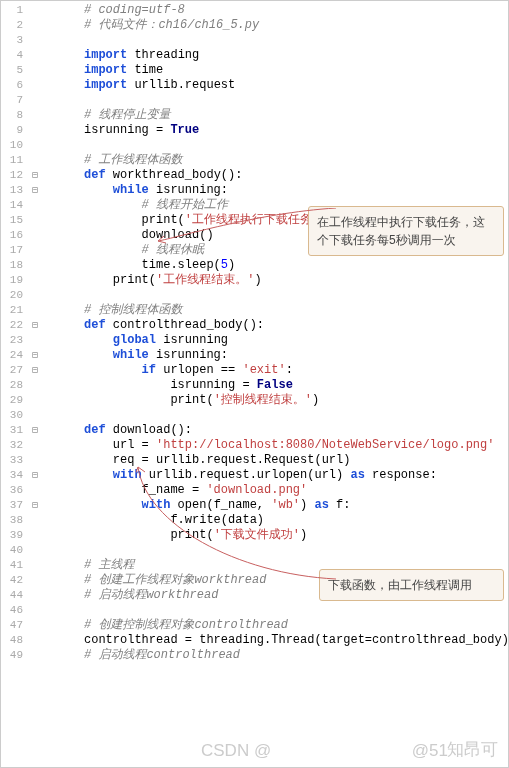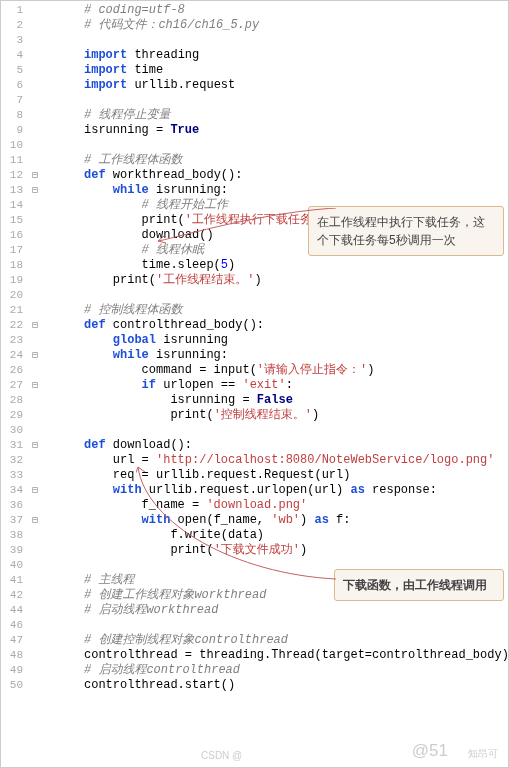--- a/index.html
+++ b/index.html
@@ -58,33 +58,32 @@
     }
     .callout.a {
       right: 4px;
       top: 170px;
       width: 196px;
       margin-top: 35px;
     }
     .callout.b {
       right: 4px;
       top: 568px;
-      width: 170px;
-      font-weight: bold;
+      width: 185px;
     }
     .arrow {
       position: absolute;
       pointer-events: none;
     }
     .watermark {
       position: absolute;
       bottom: 6px;
       color: #ccc;
       font-family: sans-serif;
-      font-size: 10px;
+      font-size: 17px;
     }
     .wm-center { left: 200px; }
     .wm-right { right: 10px; }
     .wm-right2 { right: 60px; font-size:17px;}
   </style>
 </head>
 <body>
 
 <div class="editor">
   <div class="line"><span class="lineno">1</span><span class="fold"></span><span class="code c-comment"># coding=utf-8</span></div>
@@ -104,42 +103,40 @@
   <div class="line"><span class="lineno">15</span><span class="fold"></span><span class="code"><span>        print(</span><span class="c-str">'工作线程执行下载任务...'</span><span>)</span></span></div>
   <div class="line"><span class="lineno">16</span><span class="fold"></span><span class="code">        download()</span></div>
   <div class="line"><span class="lineno">17</span><span class="fold"></span><span class="code c-comment">        # 线程休眠</span></div>
   <div class="line"><span class="lineno">18</span><span class="fold"></span><span class="code"><span>        time.sleep(</span><span class="c-num">5</span><span>)</span></span></div>
   <div class="line"><span class="lineno">19</span><span class="fold"></span><span class="code"><span>    print(</span><span class="c-str">'工作线程结束。'</span><span>)</span></span></div>
   <div class="line"><span class="lineno">20</span><span class="fold"></span><span class="code"></span></div>
   <div class="line"><span class="lineno">21</span><span class="fold"></span><span class="code c-comment"># 控制线程体函数</span></div>
   <div class="line"><span class="lineno">22</span><span class="fold">⊟</span><span class="code"><span class="c-kw">def</span><span> controlthread_body():</span></span></div>
   <div class="line"><span class="lineno">23</span><span class="fold"></span><span class="code"><span class="c-kw">    global</span><span> isrunning</span></span></div>
   <div class="line"><span class="lineno">24</span><span class="fold">⊟</span><span class="code"><span class="c-kw">    while</span><span> isrunning:</span></span></div>
-  <div class="line"><span class="lineno">26</span><span class="fold"></span><span class="code"><span>        command = input(</span><span class="c-str">'请输入停止指令：'</span><span>)</span></span></div>
   <div class="line"><span class="lineno">27</span><span class="fold">⊟</span><span class="code"><span class="c-kw">        if</span><span> urlopen == </span><span class="c-str">'exit'</span><span>:</span></span></div>
   <div class="line"><span class="lineno">28</span><span class="fold"></span><span class="code"><span>            isrunning = </span><span class="c-bool">False</span></span></div>
   <div class="line"><span class="lineno">29</span><span class="fold"></span><span class="code"><span>            print(</span><span class="c-str">'控制线程结束。'</span><span>)</span></span></div>
   <div class="line"><span class="lineno">30</span><span class="fold"></span><span class="code"></span></div>
   <div class="line"><span class="lineno">31</span><span class="fold">⊟</span><span class="code"><span class="c-kw">def</span><span> download():</span></span></div>
   <div class="line"><span class="lineno">32</span><span class="fold"></span><span class="code"><span>    url = </span><span class="c-str">'http://localhost:8080/NoteWebService/logo.png'</span></span></div>
   <div class="line"><span class="lineno">33</span><span class="fold"></span><span class="code">    req = urllib.request.Request(url)</span></div>
   <div class="line"><span class="lineno">34</span><span class="fold">⊟</span><span class="code"><span class="c-kw">    with</span><span> urllib.request.urlopen(url) </span><span class="c-kw">as</span><span> response:</span></span></div>
   <div class="line"><span class="lineno">36</span><span class="fold"></span><span class="code"><span>        f_name = </span><span class="c-str">'download.png'</span></span></div>
   <div class="line"><span class="lineno">37</span><span class="fold">⊟</span><span class="code"><span class="c-kw">        with</span><span> open(f_name, </span><span class="c-str">'wb'</span><span>) </span><span class="c-kw">as</span><span> f:</span></span></div>
   <div class="line"><span class="lineno">38</span><span class="fold"></span><span class="code">            f.write(data)</span></div>
   <div class="line"><span class="lineno">39</span><span class="fold"></span><span class="code"><span>            print(</span><span class="c-str">'下载文件成功'</span><span>)</span></span></div>
   <div class="line"><span class="lineno">40</span><span class="fold"></span><span class="code"></span></div>
   <div class="line"><span class="lineno">41</span><span class="fold"></span><span class="code c-comment"># 主线程</span></div>
   <div class="line"><span class="lineno">42</span><span class="fold"></span><span class="code c-comment"># 创建工作线程对象workthread</span></div>
   <div class="line"><span class="lineno">44</span><span class="fold"></span><span class="code c-comment"># 启动线程workthread</span></div>
   <div class="line"><span class="lineno">46</span><span class="fold"></span><span class="code"></span></div>
   <div class="line"><span class="lineno">47</span><span class="fold"></span><span class="code c-comment"># 创建控制线程对象controlthread</span></div>
   <div class="line"><span class="lineno">48</span><span class="fold"></span><span class="code">controlthread = threading.Thread(target=controlthread_body)</span></div>
   <div class="line"><span class="lineno">49</span><span class="fold"></span><span class="code c-comment"># 启动线程controlthread</span></div>
-  <div class="line"><span class="lineno">50</span><span class="fold"></span><span class="code">controlthread.start()</span></div>
 </div>
 
 <div class="callout a">在工作线程中执行下载任务，这个下载任务每5秒调用一次</div>
 <div class="callout b">下载函数，由工作线程调用</div>
 
 <svg class="arrow" style="left:155px; top:207px; width:185px; height:40px;">
   <path d="M180,0 C100,5 20,30 2,33" stroke="#c86060" stroke-width="1" fill="none"></path>
   <path d="M2,33 l6,-5 M2,33 l8,2" stroke="#c86060" stroke-width="1" fill="none"></path>
 </svg>
 

